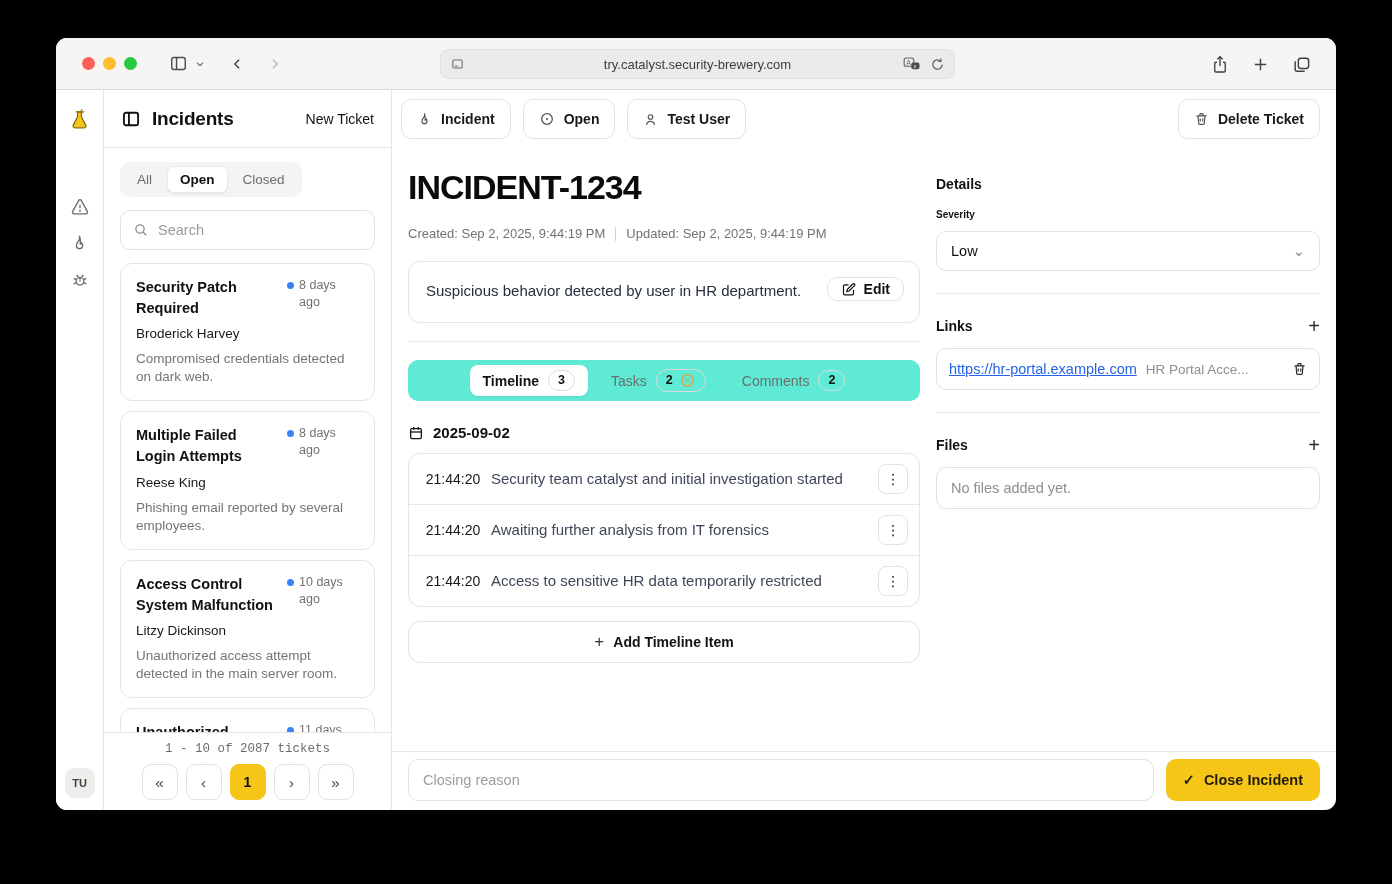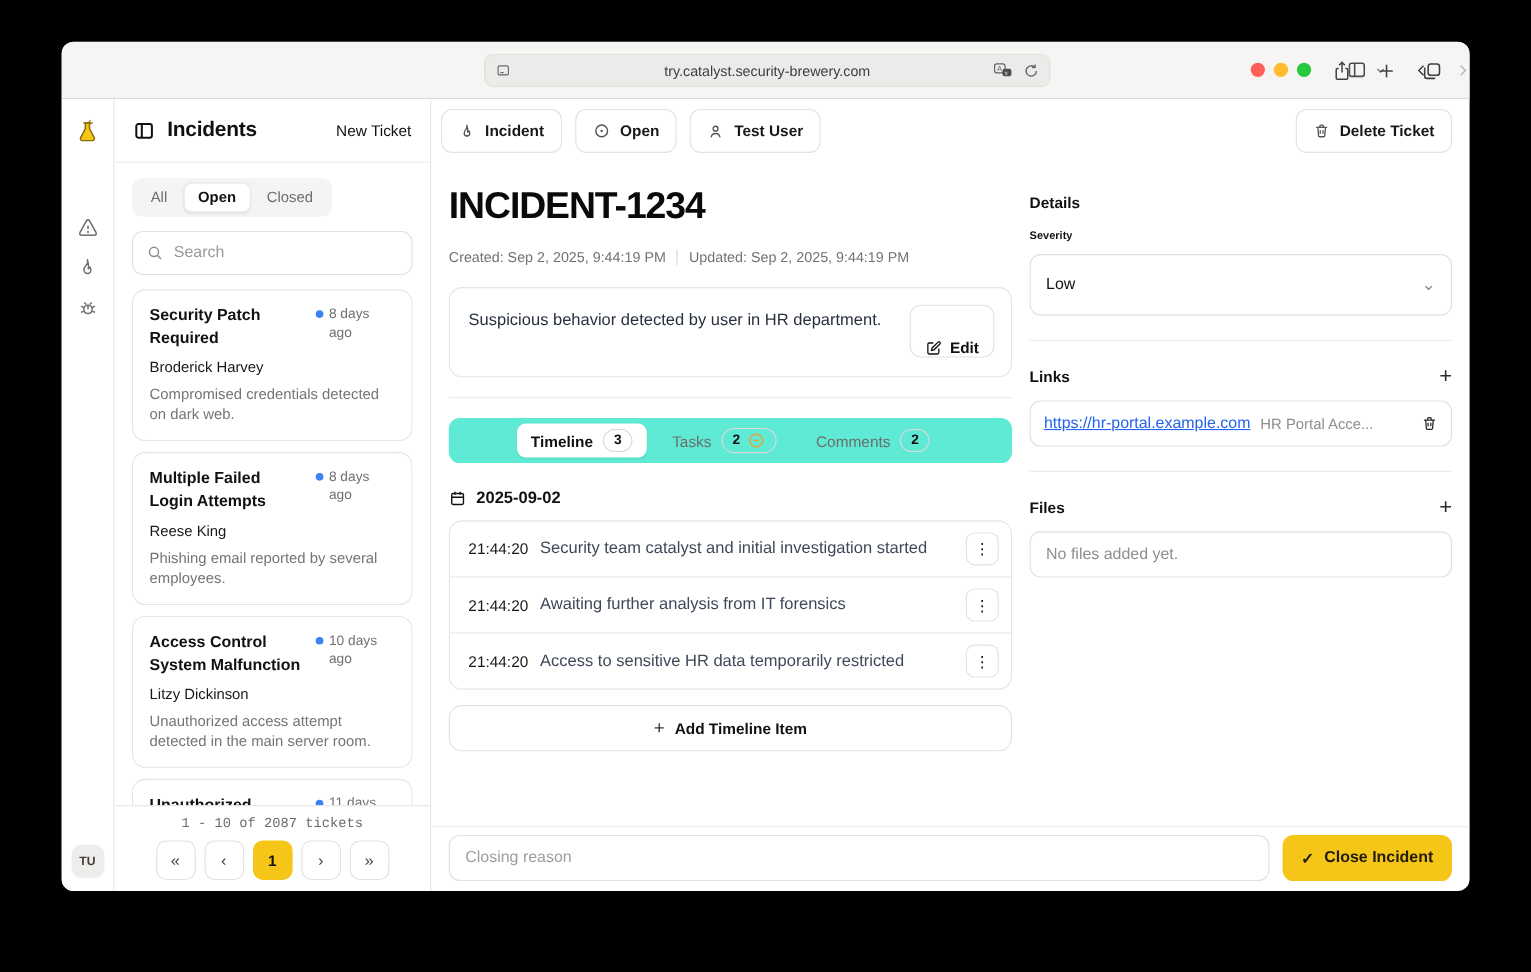--- a/index.html
+++ b/index.html
@@ -6,21 +6,21 @@
   html,body { width:1392px; height:884px; overflow:hidden; }
   body { background:#000; font-family:"Liberation Sans", sans-serif; color:#111; }
   svg { display:block; }
 
   .window { position:absolute; left:56px; top:38px; width:1280px; height:772px;
             background:#fff; border-radius:11px; overflow:hidden; display:flex; flex-direction:column;
             box-shadow:0 18px 50px rgba(0,0,0,.55); }
 
   
   .titlebar { height:52px; flex-shrink:0; background:#f6f5f3; border-bottom:1px solid #dcdad7;
-              display:flex; align-items:center; position:relative;justify-content:flex-end; }
+              display:flex; align-items:center; position:relative; }
   .lights { display:flex; gap:8px; margin-left:26px; }
   .light { width:13px; height:13px; border-radius:50%; }
   .light.red { background:#ff5f57; } .light.yellow { background:#febc2e; } .light.green { background:#28c840; }
   .tb-group { display:flex; align-items:center; color:#4c4c4c; }
   .tb-btn { display:flex; align-items:center; justify-content:center; }
   .sidebar-toggle { margin-left:32px; }
   .tb-chev { margin-left:7px; color:#6e6e6e; }
   .nav-back { margin-left:26px; color:#3a3a3a; }
   .nav-fwd { margin-left:24px; color:#b8b6b3; }
   .urlbar { position:absolute; left:384px; top:11px; width:515px; height:30px; background:#ecebe9;
@@ -76,22 +76,22 @@
          gap:9px; padding:0 15px; font-size:14px; font-weight:600; color:#18181b; cursor:pointer; }
   .btn .ic { color:#55524e; }
   .delete-btn { margin-left:auto; margin-right:7px; }
   .main-content { flex:1; min-height:0; display:flex; padding:0 16px; }
   .article { width:512px; flex-shrink:0; padding-top:20px; }
   .incident-title { font-size:34px; font-weight:800; letter-spacing:-1px; color:#0a0a0a; }
   .dates { margin-top:19px; display:flex; align-items:center; gap:10px; font-size:13px; color:#73726f; }
   .date-sep { width:1px; height:14px; background:#d6d4d2; }
   .desc-card { margin-top:20px; border:1px solid #e7e5e3; border-radius:12px; padding:15px 15px 17px 17px; display:flex; gap:12px; }
   .desc-text { flex:1; font-size:15px; line-height:28px; color:#26303c; }
-  .edit-btn { height:48px; border:1px solid #e4e2e0; border-radius:10px; background:#fff; padding:0 13px;
-              display:flex; align-items:flex-end; gap:8px; font-size:14px; font-weight:600; flex-shrink:0; align-self:flex-start; cursor:pointer; }
+  .edit-btn { height:24px; border:1px solid #e4e2e0; border-radius:10px; background:#fff; padding:0 13px;
+              display:flex; align-items:center; gap:8px; font-size:14px; font-weight:600; flex-shrink:0; align-self:flex-start; cursor:pointer; }
   .article-hr { margin:18px 0; border:0; border-top:1px solid #eceae8; }
   .tabs { background:#5eead4; border-radius:10px; padding:4px; display:flex; align-items:center; justify-content:center; gap:10px; }
   .tab { display:flex; align-items:center; gap:9px; padding:5px 13px; border-radius:8px; font-size:14px; color:#6d6d6b; cursor:pointer; }
   .tab.active { background:#fff; color:#111; font-weight:600; box-shadow:0 1px 2px rgba(0,0,0,.07); }
   .pill { border:1px solid #dcdad8; border-radius:999px; padding:2px 9px; font-size:12.5px; font-weight:600; color:#111;
           display:flex; align-items:center; gap:6px; line-height:1.2; background:#fff0; }
   .date-row { margin-top:23px; display:flex; align-items:center; gap:9px; font-size:15px; font-weight:700; color:#111; }
   .tl-card { margin-top:12px; border:1px solid #e7e5e3; border-radius:12px; }
   .tl-row { display:flex; align-items:center; padding:10px 11px 10px 6px; }
   .tl-row + .tl-row { border-top:1px solid #eceae8; }
@@ -100,21 +100,21 @@
   .kebab { width:30px; height:30px; border:1px solid #e4e2e0; border-radius:8px; background:#fff; display:flex;
            align-items:center; justify-content:center; font-size:14px; color:#111; flex-shrink:0; cursor:pointer; }
   .add-btn { margin-top:14px; width:100%; height:42px; border:1px solid #e4e2e0; border-radius:12px; background:#fff;
              display:flex; align-items:center; justify-content:center; gap:9px; font-size:14px; font-weight:600; color:#111; cursor:pointer; }
   .plus-glyph { font-size:17px; font-weight:400; color:#333; }
 
   
   .aside { flex:1; margin-left:16px; padding-top:28px; max-width:384px; }
   .panel-label { font-size:14px; font-weight:700; color:#111; }
   .severity-label { margin-top:17px; font-size:10px; font-weight:600; color:#111; }
-  .select { margin-top:11px; height:56px; border:1px solid #e3e1df; border-radius:10px; display:flex; align-items:center;
+  .select { margin-top:11px; height:40px; border:1px solid #e3e1df; border-radius:10px; display:flex; align-items:center;
             padding:0 14px; font-size:14.5px; color:#111; cursor:pointer; }
   .select .chev { margin-left:auto; color:#8a8a8a; font-size:15px; }
   .aside-hr { margin:22px 0; border:0; border-top:1px solid #eceae8; }
   .row-head { display:flex; align-items:center; justify-content:space-between; }
   .plus-btn { font-size:20px; font-weight:400; color:#2a2a2a; line-height:1; cursor:pointer; }
   .link-card { margin-top:12px; height:42px; border:1px solid #e3e1df; border-radius:10px; display:flex; align-items:center; padding:0 12px; gap:9px; }
   .link-url { font-size:14.5px; color:#2563eb; text-decoration:underline; white-space:nowrap; cursor:pointer; }
   .link-name { flex:1; font-size:13.5px; color:#8e8e93; white-space:nowrap; overflow:hidden; text-overflow:ellipsis; }
   .files-card { margin-top:12px; height:42px; border:1px solid #e3e1df; border-radius:10px; display:flex; align-items:center;
                 padding:0 14px; font-size:14.5px; color:#8e8e93; }

